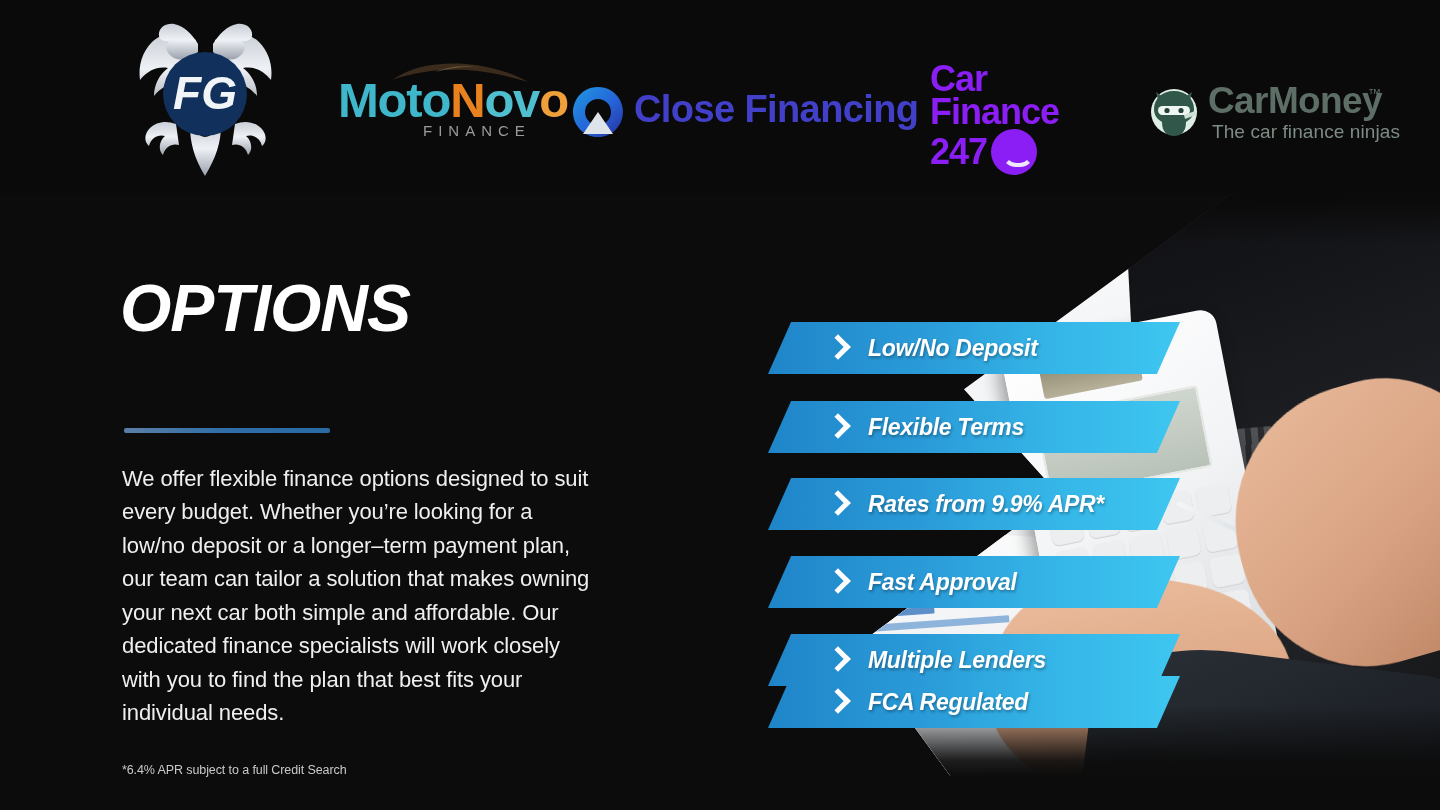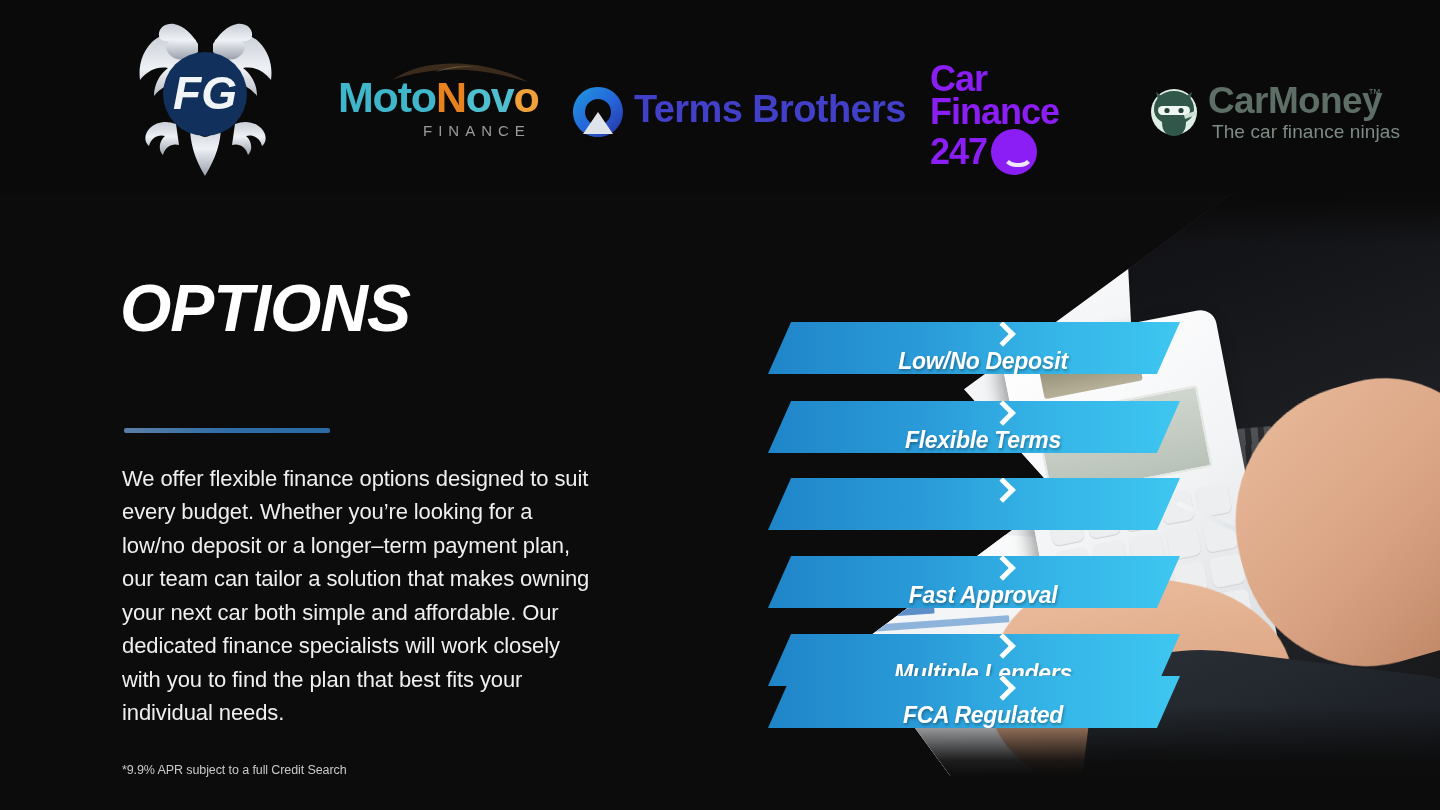--- a/index.html
+++ b/index.html
@@ -22,21 +22,21 @@
 
   
   .fg-logo{ position:absolute; left:118px; top:8px; width:175px; height:180px; }
   .fg-logo svg{ width:100%; height:100%; display:block; }
 
   
   .motonovo{ position:absolute; left:338px; top:62px; width:215px; height:80px; }
   .mn-swoosh{ position:absolute; left:52px; top:0px; width:140px; height:24px; }
   .mn-word{
     position:absolute; left:0; top:14px; width:215px;
-    font-size:43px; font-weight:700; letter-spacing:-1.2px; line-height:1;
+    font-size:49px; font-weight:700; letter-spacing:-1.2px; line-height:1;
     white-space:nowrap;
   }
   .mn-word .t1{ color:#3fb6c9; }
   .mn-word .t2{ color:#4fbfd0; }
   .mn-word .t3{ color:#e8821e; }
   .mn-word .t4{ color:#f0a03a; }
   .mn-fin{
     position:absolute; left:85px; top:60px;
     font-size:15px; letter-spacing:6px; color:#9b9b9b; font-weight:400;
   }
@@ -195,21 +195,20 @@
   }
 
   
   .features{ position:absolute; left:0; top:0; width:1440px; height:810px; }
   .feat{
     position:absolute; left:768px; width:412px; height:52px;
     background:linear-gradient(90deg,#1f85c9 0%, #2a9bd8 38%, #35b6e8 70%, #3ec6f0 100%);
     clip-path:polygon(5.6% 0%, 100% 0%, 94.4% 100%, 0% 100%);
     display:flex; align-items:center;
     filter:drop-shadow(3px 4px 5px rgba(0,0,0,0.55));
-    flex-direction:column;
   }
   .feat .chev{
     position:relative; width:26px; height:26px; margin-left:56px; flex:0 0 auto;
   }
   .feat .chev::before{
     content:""; position:absolute; left:5px; top:3px;
     width:13px; height:13px;
     border-top:5px solid #ffffff; border-right:5px solid #ffffff;
     transform:rotate(45deg);
   }
@@ -272,21 +271,21 @@
         <defs>
           <linearGradient id="cbg" x1="0" y1="0" x2="1" y2="1">
             <stop offset="0%" stop-color="#1f9ae0"></stop>
             <stop offset="55%" stop-color="#2563d8"></stop>
             <stop offset="100%" stop-color="#2a2f9e"></stop>
           </linearGradient>
         </defs>
         <path d="M26 1 A25 25 0 1 1 25.9 1 Z M26 13 A13 13 0 1 0 26 39 A13 13 0 0 0 26 13 Z" fill="url(#cbg)"></path>
         <path d="M26 26 L41 48 L11 48 Z" fill="#dfe3ea"></path>
       </svg>
-      <div class="cb-word">Terms Brothers</div>
+      <div class="cb-word">Close Financing</div>
     </div>
 
     <div class="cf247">
       <div class="ln">Car</div>
       <div class="ln">Finance</div>
       <div class="ln row247">
         <span>247</span>
         <span class="cf-smile"></span>
       </div>
     </div>
@@ -364,33 +363,34 @@
   </div>
 
   <h1 class="headline">
     <br>
     <span>OPTIONS</span>
   </h1>
 
   <div class="accent-rule"></div>
 
   <p class="body-copy">We offer flexible finance options designed to suit every budget. Whether you’re looking for a low/no deposit or a longer–term payment plan, our team can tailor a solution that makes owning your next car both simple and affordable. Our dedicated finance specialists will work closely with you to find the plan that best fits your individual needs.</p>
-  <p class="disclaimer">*9.9% APR subject to a full Credit Search</p>
+  <p class="disclaimer">*6.4% APR subject to a full Credit Search</p>
 
   <div class="features">
     <div class="feat" style="top:322px">
       <span class="chev"></span>
       <span class="lbl">Low/No Deposit</span>
     </div>
     <div class="feat" style="top:401px">
       <span class="chev"></span>
       <span class="lbl">Flexible Terms</span>
     </div>
     <div class="feat" style="top:478px">
       <span class="chev"></span>
+      <span class="lbl">Rates from 9.9% APR*</span>
     </div>
     <div class="feat" style="top:634px">
       <span class="chev"></span>
       <span class="lbl">Multiple Lenders</span>
     </div>
     <div class="feat" style="top:556px">
       <span class="chev"></span>
       <span class="lbl">Fast Approval</span>
     </div>
     <div class="feat" style="top:676px">

